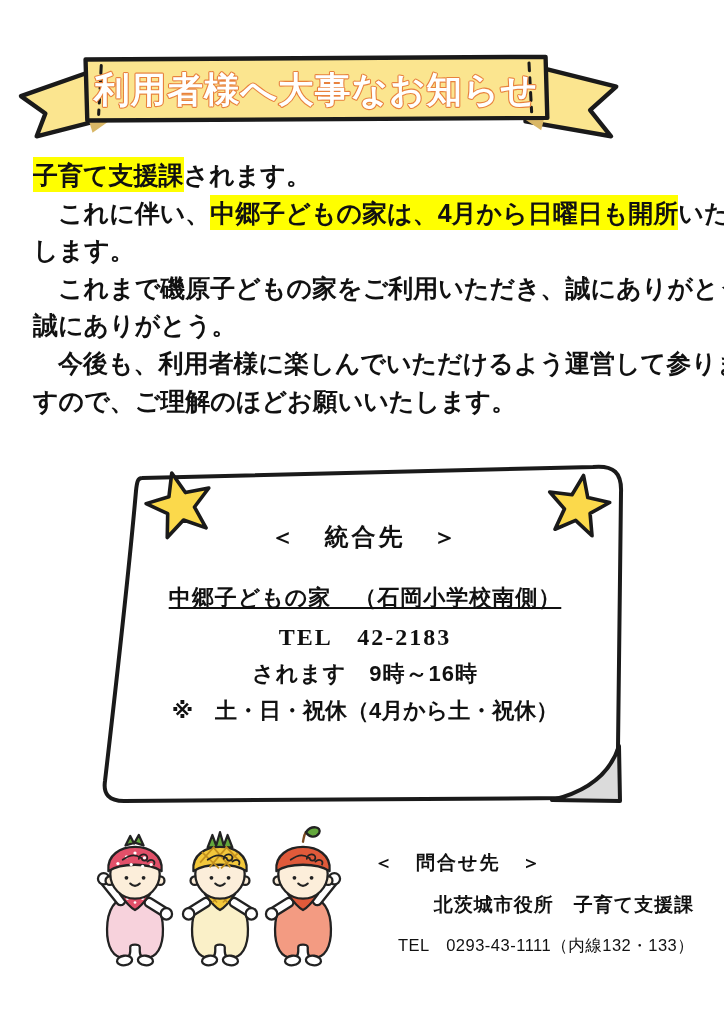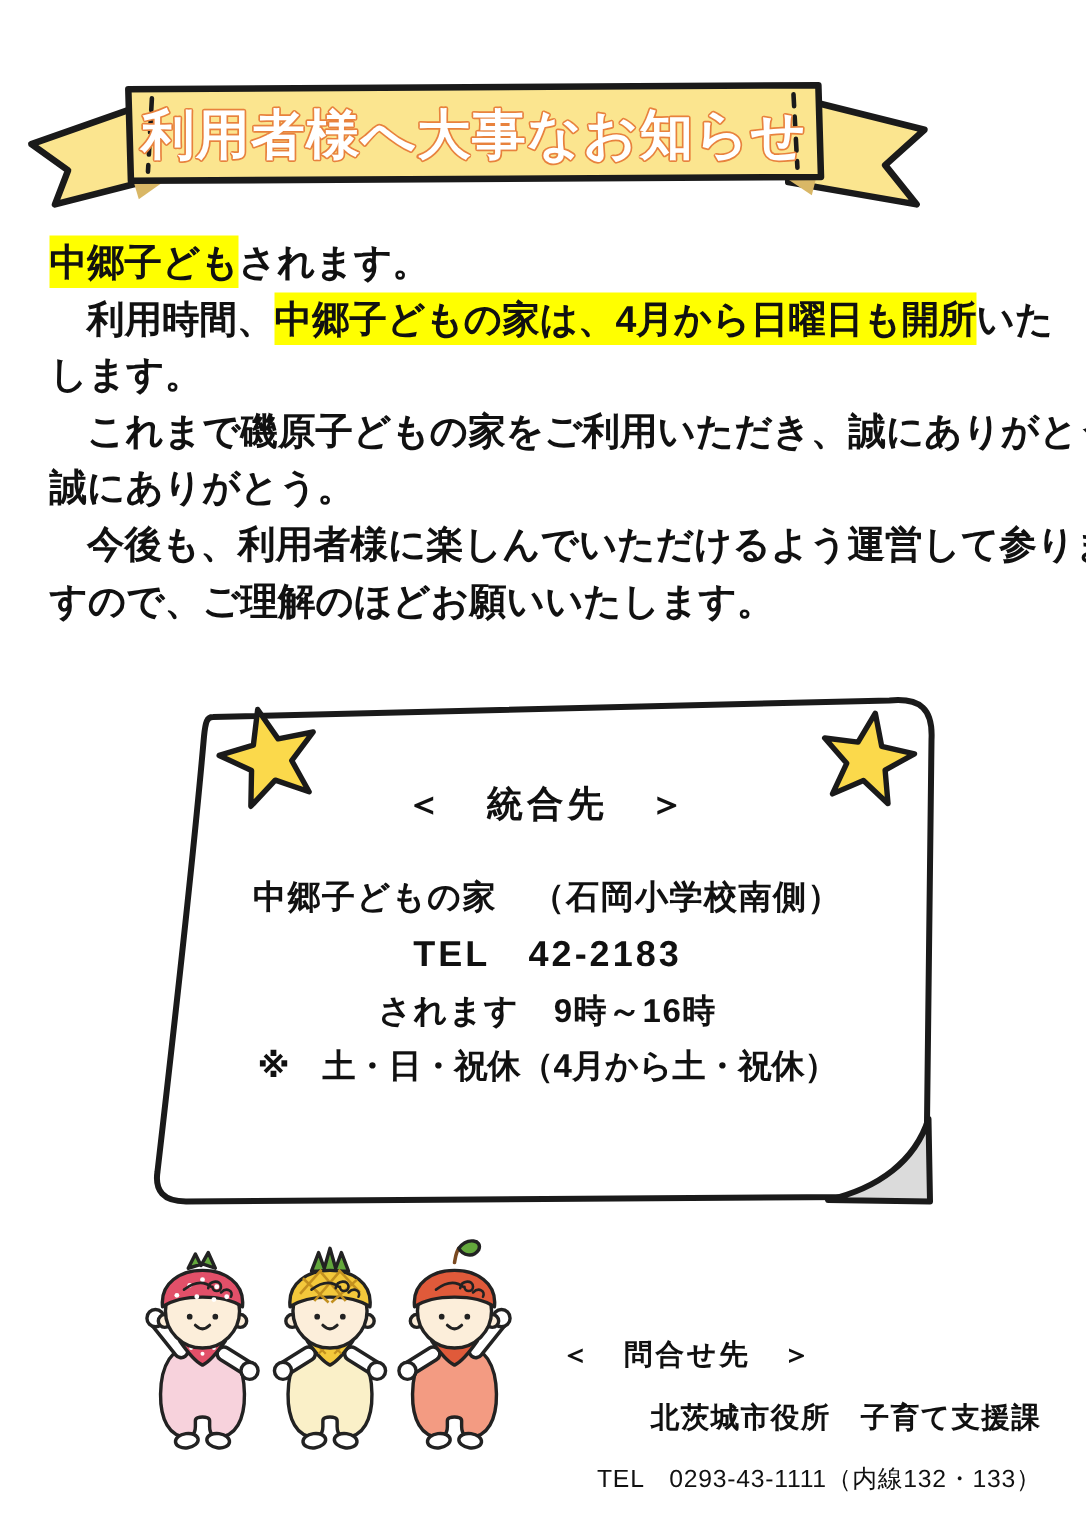--- a/index.html
+++ b/index.html
@@ -41,56 +41,56 @@
   .note-wrap{position:absolute;left:90px;top:460px;width:550px;height:360px;}
   .note-wrap svg{display:block;width:100%;height:100%;}
   .paper{fill:#ffffff;stroke:var(--outline);stroke-width:4;stroke-linejoin:round;}
   .curl{fill:#DBDBDB;stroke:var(--outline);stroke-width:4;stroke-linejoin:round;}
   .star{fill:var(--star);stroke:var(--outline);stroke-width:3.6;stroke-linejoin:round;}
   .note-text{
     position:absolute;left:123px;top:522px;width:484px;text-align:center;
     font-weight:bold;color:var(--ink);
   }
   .note-heading{font-size:24px;line-height:30px;letter-spacing:3px;margin-bottom:32px;}
-  .note-facility{font-size:22px;line-height:28px;margin-bottom:10px;letter-spacing:1px;}
-  .note-tel{font-size:24px;line-height:30px;margin-bottom:8px;letter-spacing:2px;}
+  .note-facility{font-size:22px;line-height:28px;margin-bottom:10px;letter-spacing:1px;text-decoration:underline;}
+  .note-tel{font-size:24px;line-height:30px;margin-bottom:8px;letter-spacing:2px;font-family:Liberation Serif, serif;}
   .note-hours{font-size:22px;line-height:28px;margin-bottom:9px;letter-spacing:1px;}
   .note-closed{font-size:22px;line-height:28px;letter-spacing:0px;}
   
   .babies-wrap{position:absolute;left:55px;top:815px;width:330px;height:165px;}
   .babies-wrap svg{display:block;width:100%;height:100%;}
   .o{stroke:#222;stroke-width:2.4;stroke-linejoin:round;stroke-linecap:round;}
   .limb-b{stroke:#222;stroke-width:12px;stroke-linecap:round;}
   .limb-w{stroke:#fff;stroke-width:7px;stroke-linecap:round;}
   .hairline{fill:none;stroke:#222;stroke-width:1.8;stroke-linecap:round;}
   
   .contact{position:absolute;left:374px;top:850px;color:var(--ink);}
-  .contact-heading{font-size:19px;font-weight:bold;letter-spacing:2px;margin-top:40px;}
+  .contact-heading{font-size:19px;font-weight:bold;letter-spacing:2px;}
   .contact-office{font-size:19px;font-weight:bold;letter-spacing:1px;margin:16px 0 0 18px;text-align:right;}
   .contact-tel{font-size:16.5px;font-weight:normal;letter-spacing:0.5px;margin:17px 0 0 24px;}
 </style>
 </head>
 <body>
 
 <div class="ribbon-wrap">
   <svg viewBox="0 0 724 180" xmlns="http://www.w3.org/2000/svg" aria-hidden="true">
     <path class="ribbon-shape" d="M 118,64 L 24,97 L 52,117 L 42,143 L 120,123 Z"></path>
     <path class="ribbon-shape" d="M 602,60 L 706,86 L 676,113 L 700,143 L 602,126 Z"></path>
     <path class="ribbon-fold" d="M 101,122 L 130,122 L 106,139 Z"></path>
     <path class="ribbon-fold" d="M 624,120 L 596,120 L 620,136 Z"></path>
     <path class="ribbon-shape" d="M 98,55 L 625,52 L 627,122 L 100,125 Z"></path>
     <line class="stitch" x1="116" y1="62" x2="113" y2="118"></line>
     <line class="stitch" x1="606" y1="59" x2="609" y2="115"></line>
     <text class="ribbon-title" x="362" y="90" text-anchor="middle" dominant-baseline="central">利用者様へ大事なお知らせ</text>
   </svg>
 </div>
 
 <div class="notice">
-    <div class="line"><span class="hl">中郷子ども</span><span>されます。</span></div>
-    <div class="line"><span>　利用時間、</span><span class="hl">中郷子どもの家は、4月から日曜日も開所</span><span>いた</span></div>
+    <div class="line"><span class="hl">子育て支援課</span><span>されます。</span></div>
+    <div class="line"><span>　これに伴い、</span><span class="hl">中郷子どもの家は、4月から日曜日も開所</span><span>いた</span></div>
     <div class="line"><span>します。</span></div>
     <div class="line"><span>　これまで磯原子どもの家をご利用いただき、誠にありがとう</span></div>
     <div class="line"><span>誠にありがとう。</span></div>
     <div class="line"><span>　今後も、利用者様に楽しんでいただけるよう運営して参りま</span></div>
     <div class="line"><span>すので、ご理解のほどお願いいたします。</span></div>
   </div>
 
 <div class="note-wrap">
   <svg viewBox="0 0 550 360" xmlns="http://www.w3.org/2000/svg" aria-hidden="true">
     <path class="paper" d="M 52,18 C 210,14 360,11 503,7 C 524,5 532,13 531,33 L 528,288 C 527,315 512,333 478,338 L 34,341 C 19,341 13,334 15,321 C 26,226 38,122 46,31 C 47,21 48,18 52,18 Z"></path>

